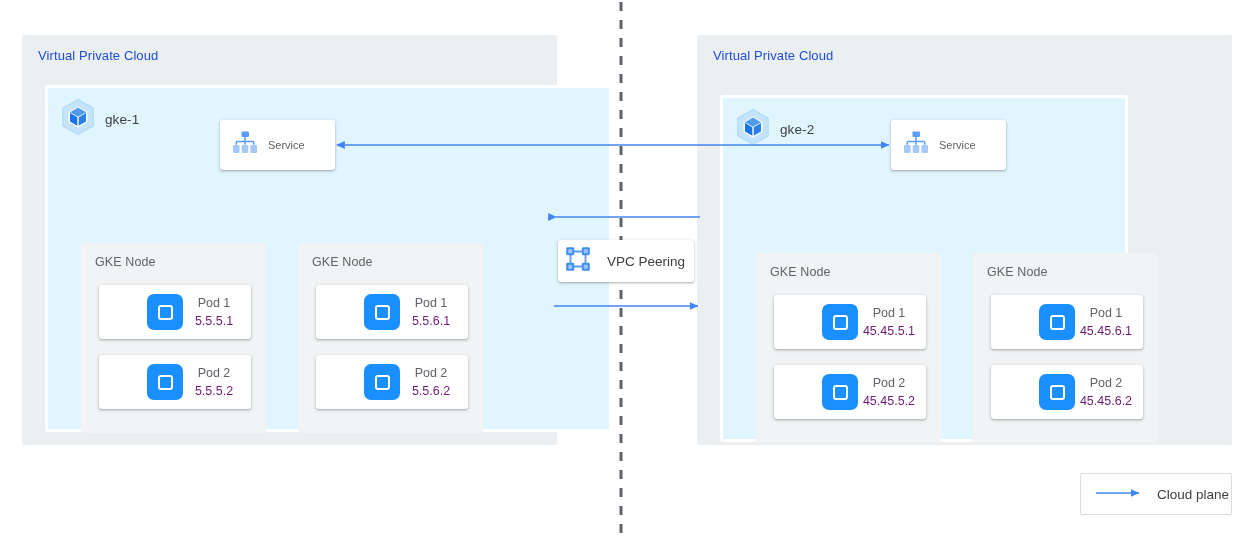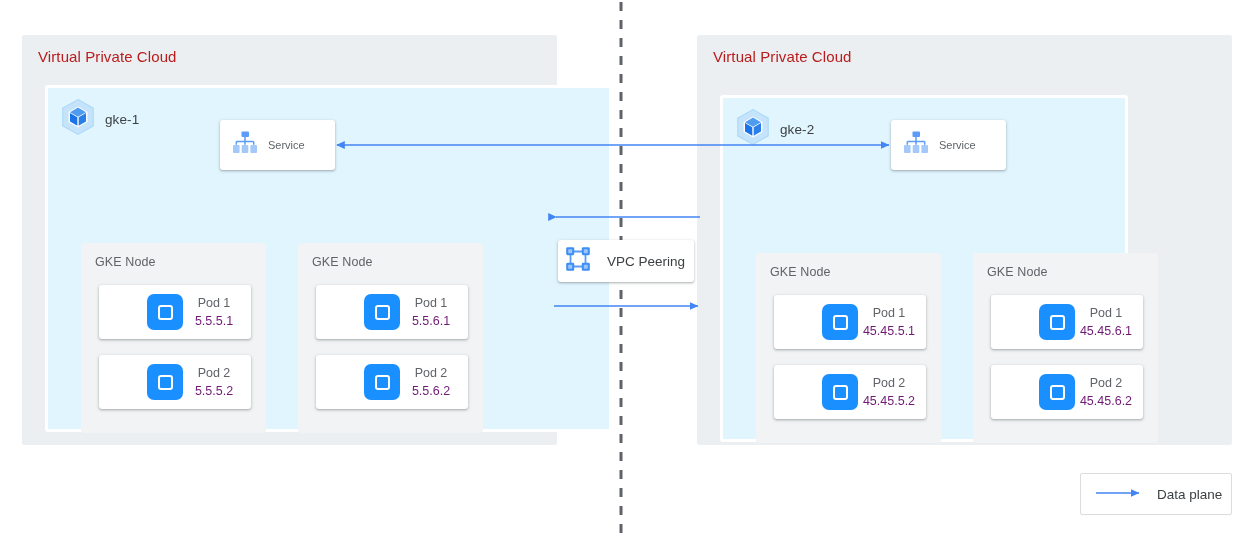--- a/index.html
+++ b/index.html
@@ -18,22 +18,22 @@
 
   
   .vpc {
     position: absolute;
     background: #eceff1;
     border-radius: 2px;
   }
   .vpc-label {
     position: absolute;
     left: 16px; top: 13px;
-    font-size: 15px;
-    color: #b91c1c;
+    font-size: 13px;
+    color: #1d4ed8;
     letter-spacing: .1px;
     white-space: nowrap;
   }
 
   
   .cluster {
     position: absolute;
     background: #e1f5fe;
     border: 3px solid #ffffff;
     border-radius: 3px;
@@ -343,16 +343,16 @@
     <span>
       <svg width="52" height="12" viewBox="0 0 52 12">
         <defs>
           <marker id="lg-ah" markerWidth="9" markerHeight="9" refX="8.2" refY="4.5" orient="auto" markerUnits="userSpaceOnUse">
             <path d="M0,0.6 L8.6,4.5 L0,8.4 Z" fill="#4285f4"></path>
           </marker>
         </defs>
         <line x1="1" y1="6" x2="44" y2="6" stroke="#4285f4" stroke-width="1.6" marker-end="url(#lg-ah)"></line>
       </svg>
     </span>
-    <span class="legend-label">Data plane</span>
+    <span class="legend-label">Cloud plane</span>
   </div>
 
 </div>
 
 </body></html>

